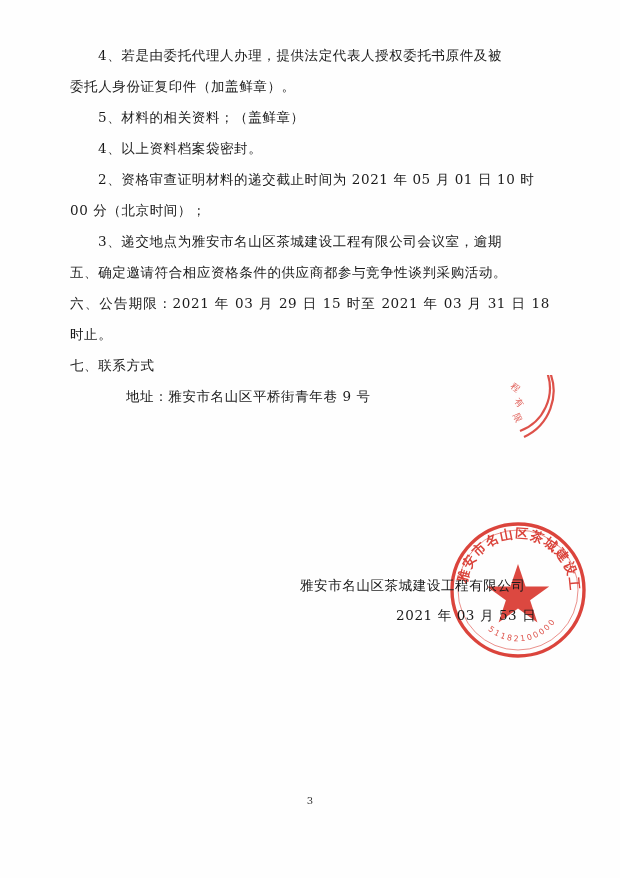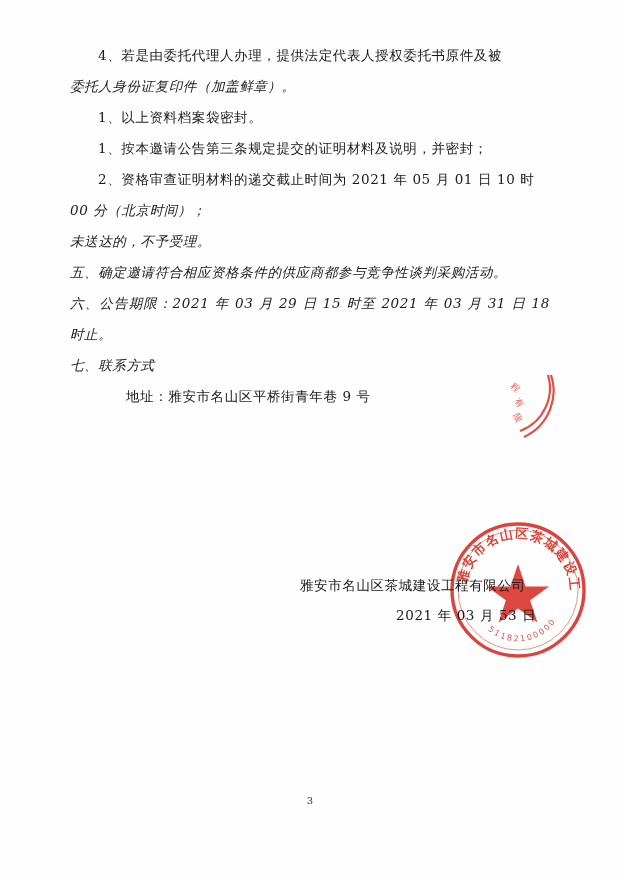--- a/index.html
+++ b/index.html
@@ -29,21 +29,21 @@
   .para {
     font-size: 13.5px;
     line-height: 31px;
     text-align: justify;
     letter-spacing: 0.6px;
     margin: 0;
     text-indent: 0;
   }
   .indent1 { text-indent: 28px; }
   .indent2 { text-indent: 56px; }
-  .noindent { text-indent: 0; font-style: italic; }
+  .noindent { text-indent: 0; }
 
   
   .sign-block {
     position: absolute;
     left: 300px;
     top: 570px;
     width: 250px;
     text-align: left;
   }
   .sign-line {
@@ -92,25 +92,25 @@
   .seal-partial svg { display: block; }
 </style>
 </head>
 <body>
 
 <div class="page">
 
   <div class="content">
     <p class="para indent1">4、若是由委托代理人办理，提供法定代表人授权委托书原件及被</p>
     <p class="para noindent">委托人身份证复印件（加盖鲜章）。</p>
-    <p class="para indent1">1、以上资料档案袋密封。</p>
-    <p class="para indent1">1、按本邀请公告第三条规定提交的证明材料及说明，并密封；</p>
+    <p class="para indent1">5、材料的相关资料；（盖鲜章）</p>
+    <p class="para indent1">4、以上资料档案袋密封。</p>
     <p class="para indent1">2、资格审查证明材料的递交截止时间为 2021 年 05 月 01 日 10 时</p>
     <p class="para noindent">00 分（北京时间）；</p>
-    <p class="para noindent">未送达的，不予受理。</p>
+    <p class="para indent1">3、递交地点为雅安市名山区茶城建设工程有限公司会议室，逾期</p>
     <p class="para noindent">五、确定邀请符合相应资格条件的供应商都参与竞争性谈判采购活动。</p>
     <p class="para noindent">六、公告期限：2021 年 03 月 29 日 15 时至 2021 年 03 月 31 日 18 时止。</p>
     <p class="para noindent">七、联系方式</p>
     <p class="para indent2">地址：雅安市名山区平桥街青年巷 9 号</p>
   </div>
 
   <div class="seal-partial">
     <svg width="80" height="70" viewBox="0 0 80 70" xmlns="http://www.w3.org/2000/svg">
       <g fill="none" stroke="#d8342b" stroke-width="2.2" opacity="0.85">
         <path d="M 2 -30 A 46 46 0 0 1 44 62"></path>

